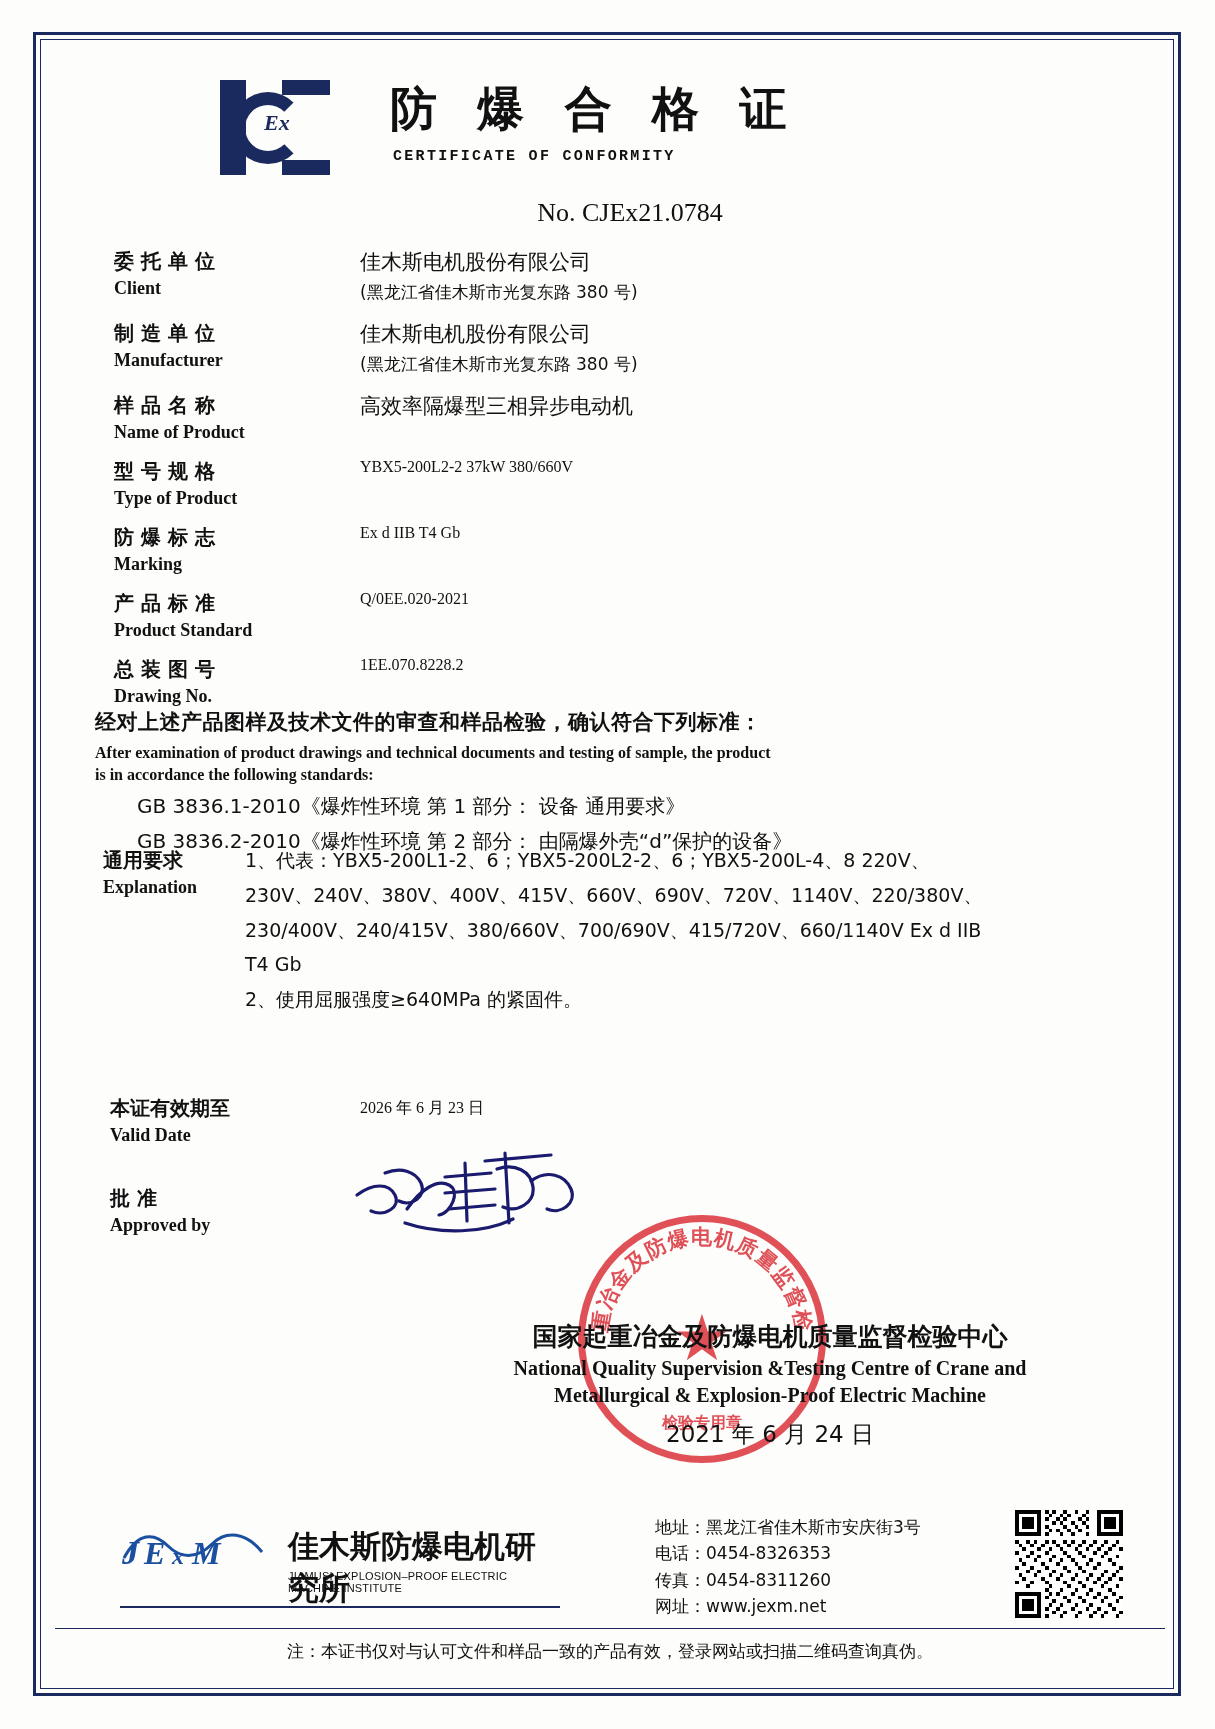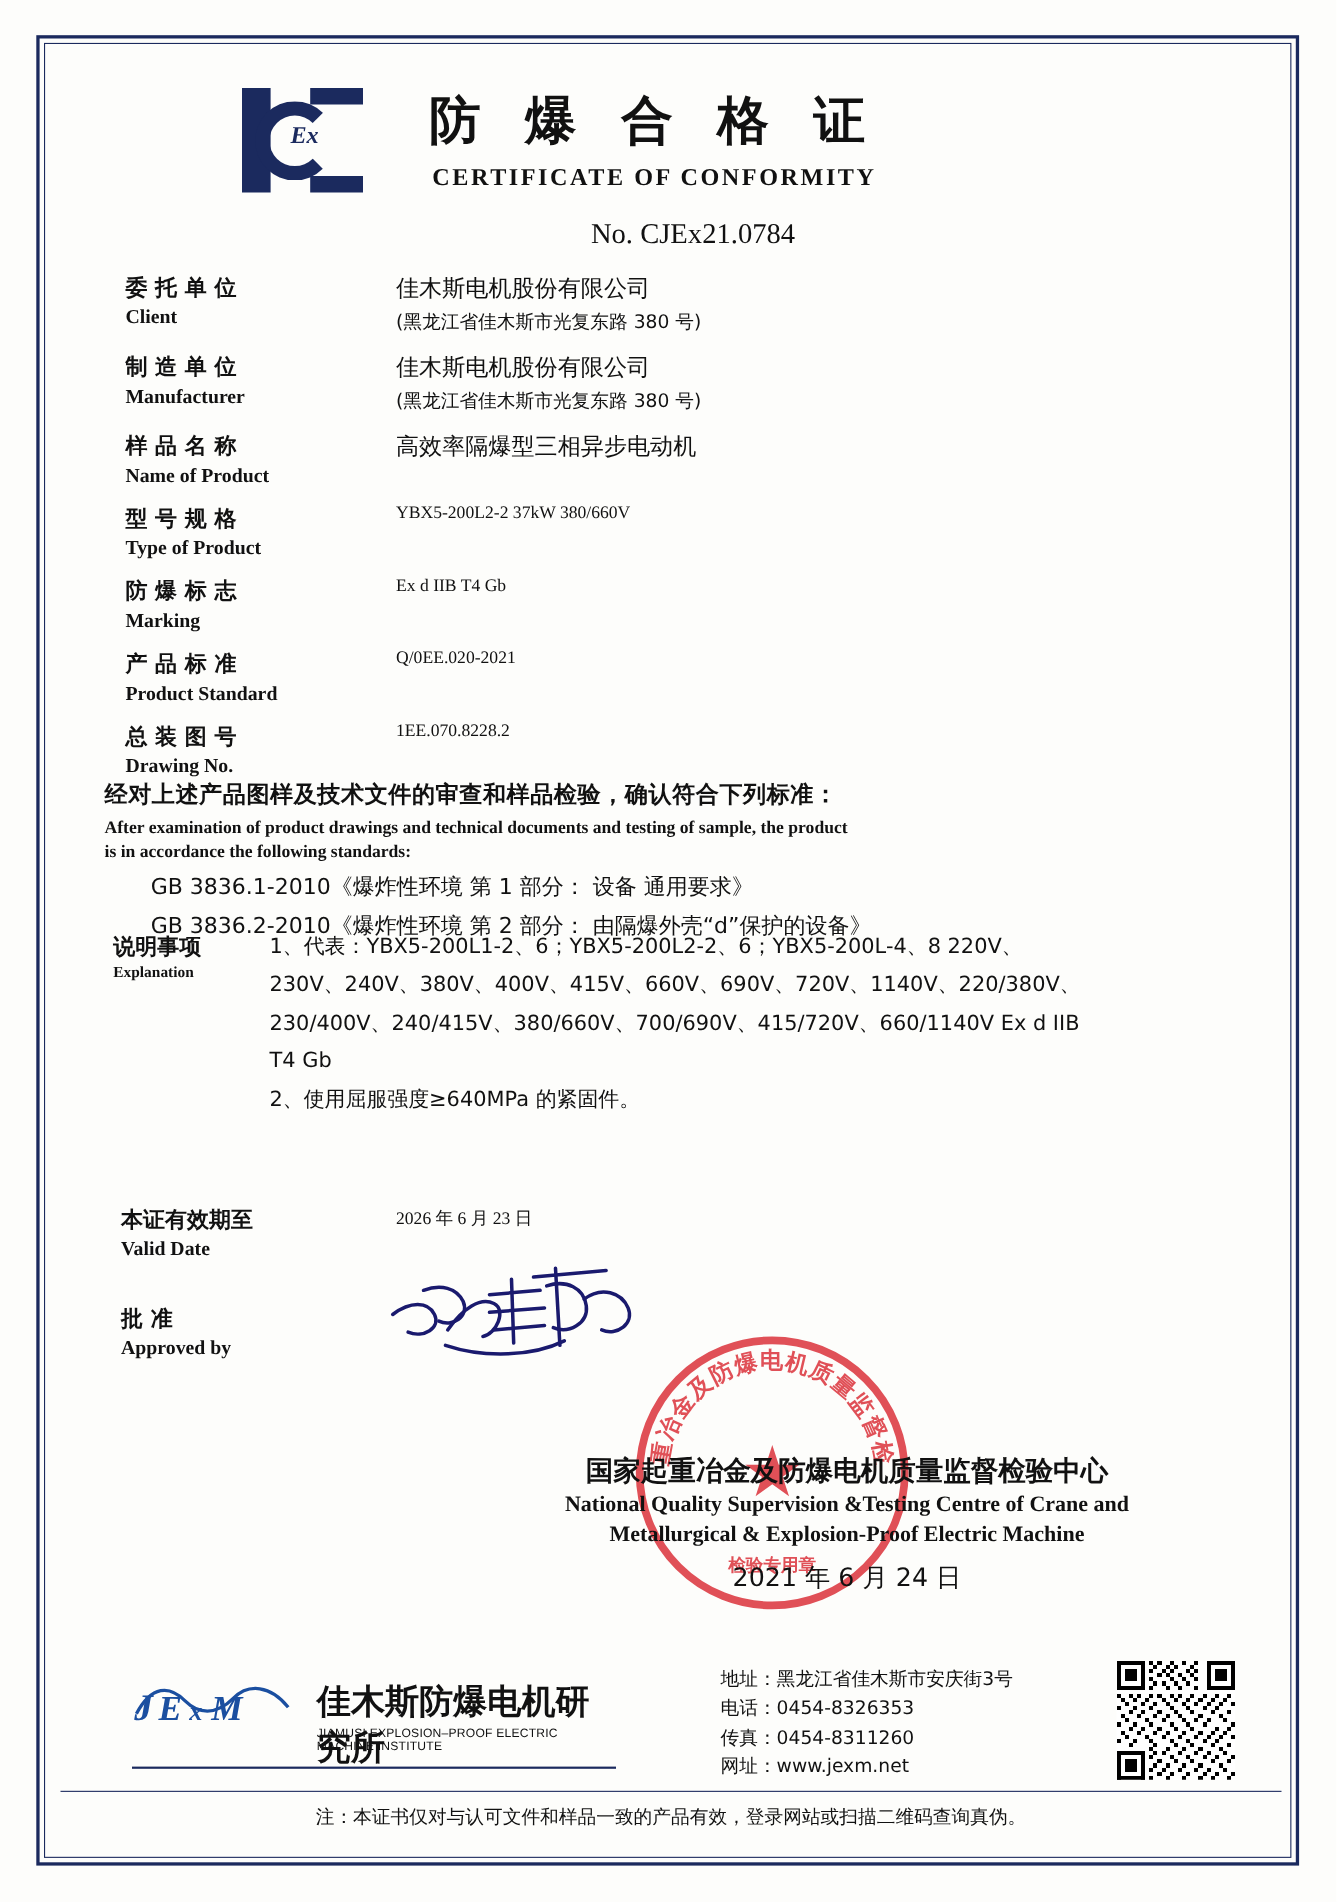--- a/index.html
+++ b/index.html
@@ -94,23 +94,23 @@
     left: 330px; top: 8px;
     font-family: "DejaVu Sans", sans-serif;
     font-weight: bold;
     font-size: 47px;
     letter-spacing: 12px;
     color: #111;
   }
   .title-en {
     position: absolute;
     left: 333px; top: 78px;
-    font-family: Liberation Serif, serif;
-    font-weight: bold;
-    font-size: 22px;
+    font-family: Liberation Mono, monospace;
+    font-weight: bold;
+    font-size: 15px;
     letter-spacing: 2.3px;
     color: #111;
   }
   .cert-no {
     position: absolute;
     left: 0; top: 128px;
     width: 1100px;
     text-align: center;
     font-size: 26px;
     font-family: "Liberation Serif", serif;
@@ -212,21 +212,21 @@
     font-weight: bold;
     font-size: 20px;
     color: #111;
     white-space: nowrap;
   }
   .ex-label-en {
     position: absolute;
     left: 8px; top: 32px;
     font-family: "Liberation Serif", serif;
     font-weight: bold;
-    font-size: 14px;
+    font-size: 18px;
     color: #111;
     white-space: nowrap;
   }
   .ex-body {
     position: absolute;
     left: 150px; top: 0;
     width: 870px;
     font-family: "DejaVu Sans", sans-serif;
     font-size: 19px;
     line-height: 1.62;
@@ -467,21 +467,21 @@
     <div class="st-cn">经对上述产品图样及技术文件的审查和样品检验，确认符合下列标准：</div>
     <div class="st-en">
       <div>After examination of product drawings and technical documents and testing of sample, the product</div>
       <div>is in accordance the following standards:</div>
     </div>
     <div class="std-line">GB 3836.1-2010《爆炸性环境  第 1 部分：  设备  通用要求》</div>
     <div class="std-line">GB 3836.2-2010《爆炸性环境  第 2 部分：  由隔爆外壳“d”保护的设备》</div>
   </div>
 
   <div class="explanation">
-    <div class="ex-label-cn">说明事项</div>
+    <div class="ex-label-cn">通用要求</div>
     <div class="ex-label-en">Explanation</div>
     <div class="ex-body">
       <p>1、代表：YBX5-200L1-2、6；YBX5-200L2-2、6；YBX5-200L-4、8   220V、</p>
       <p>230V、240V、380V、400V、415V、660V、690V、720V、1140V、220/380V、</p>
       <p>230/400V、240/415V、380/660V、700/690V、415/720V、660/1140V   Ex d IIB</p>
       <p>T4 Gb</p>
       <p>2、使用屈服强度≥640MPa 的紧固件。</p>
     </div>
   </div>
 

